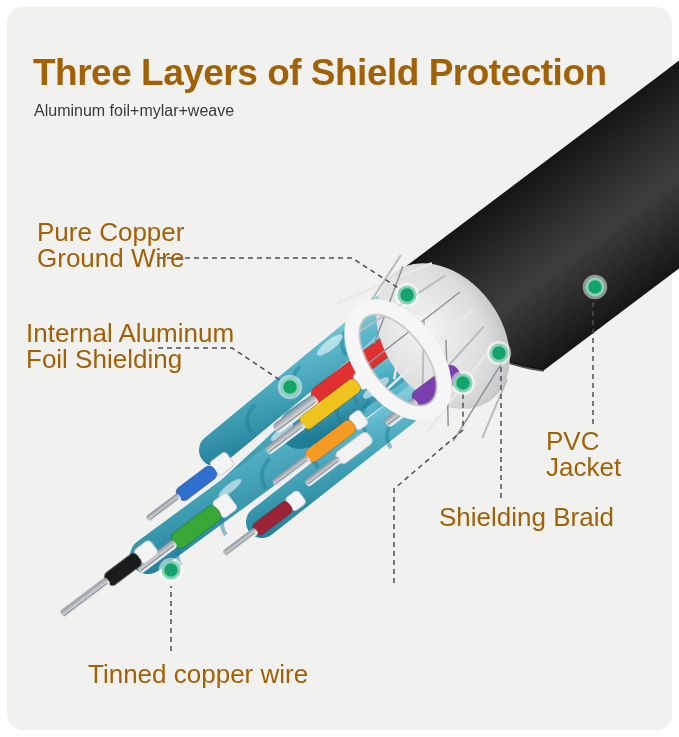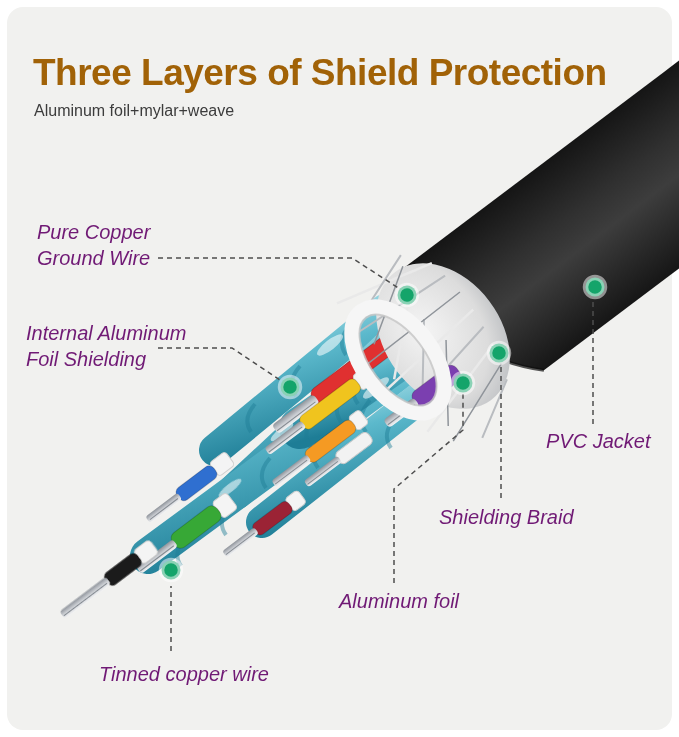--- a/index.html
+++ b/index.html
@@ -4,28 +4,28 @@
 <style>
   html,body{margin:0;padding:0;background:#ffffff;}
   .canvas{position:relative;width:679px;height:737px;background:#ffffff;
           font-family:"Liberation Sans",sans-serif;overflow:hidden;}
   .panel{position:absolute;left:7px;top:7px;width:665px;height:723px;
          background:#f1f1ef;border-radius:16px;}
   .hdr-title{position:absolute;left:33px;top:52px;font-size:37px;font-weight:700;
              color:#a16207;letter-spacing:-0.5px;white-space:nowrap;}
   .hdr-sub{position:absolute;left:34px;top:102px;font-size:16px;font-weight:400;
            color:#3c3c3c;white-space:nowrap;}
-  .callout{position:absolute;font-size:20px;color:#701a75;line-height:26px;
-           white-space:pre-line;font-style:italic;}
+  .callout{position:absolute;font-size:26px;color:#a16207;line-height:26px;
+           white-space:pre-line;}
   .co-pcgw{left:37px;top:219px;}
   .co-iafs{left:26px;top:312px;margin-top:8px;}
   .co-pvc{left:546px;top:428px;}
   .co-braid{left:439px;top:504px;}
   .co-alu{left:339px;top:588px;}
-  .co-tin{left:88px;top:661px;margin-left:11px;}
+  .co-tin{left:88px;top:661px;}
   svg.art{position:absolute;left:0;top:0;}
 </style>
 </head>
 <body>
 
 <div class="canvas">
   <div class="panel"></div>
 
   <svg class="art" width="679" height="737" viewBox="0 0 679 737">
     <defs>
@@ -179,15 +179,14 @@
 
   <div class="hdr-title">Three Layers of Shield Protection</div>
   <div class="hdr-sub">Aluminum foil+mylar+weave</div>
 
   <div class="callout co-pcgw">Pure Copper
 Ground Wire</div>
   <div class="callout co-iafs">Internal Aluminum
 Foil Shielding</div>
   <div class="callout co-braid">Shielding Braid</div>
   <div class="callout co-pvc">PVC Jacket</div>
-  <div class="callout co-alu">Aluminum foil</div>
   <div class="callout co-tin">Tinned copper wire</div>
 </div>
 
 </body></html>

